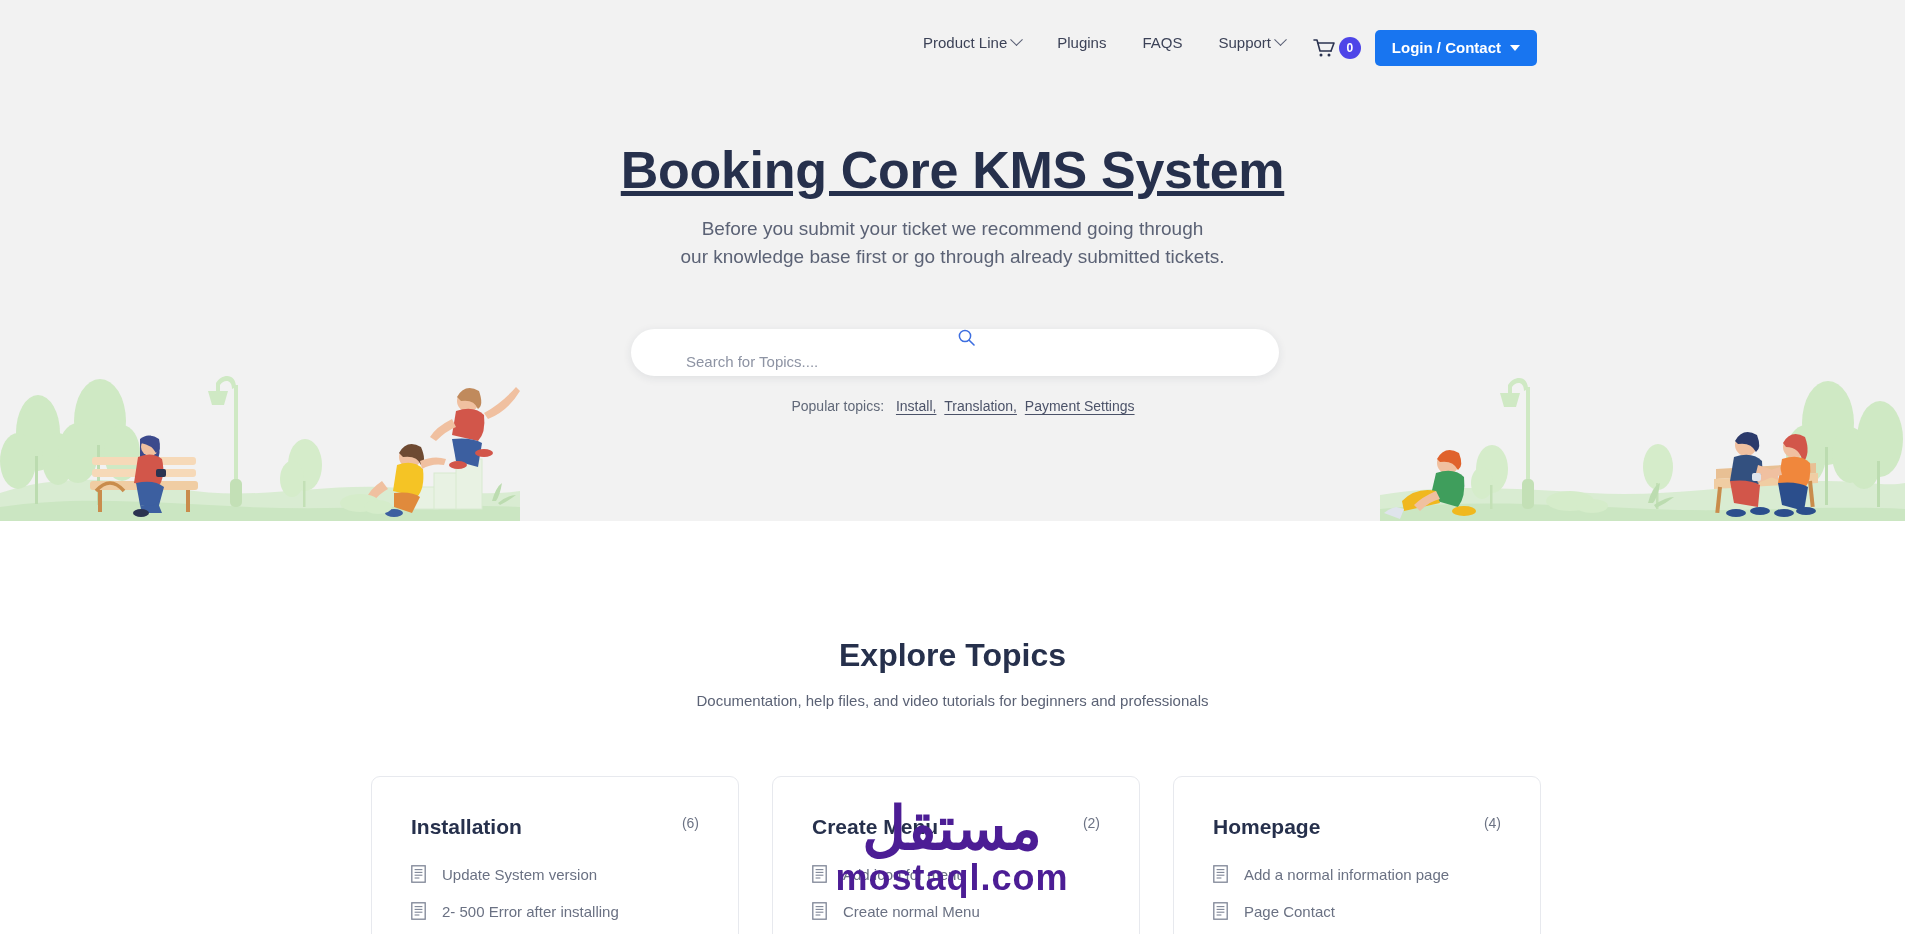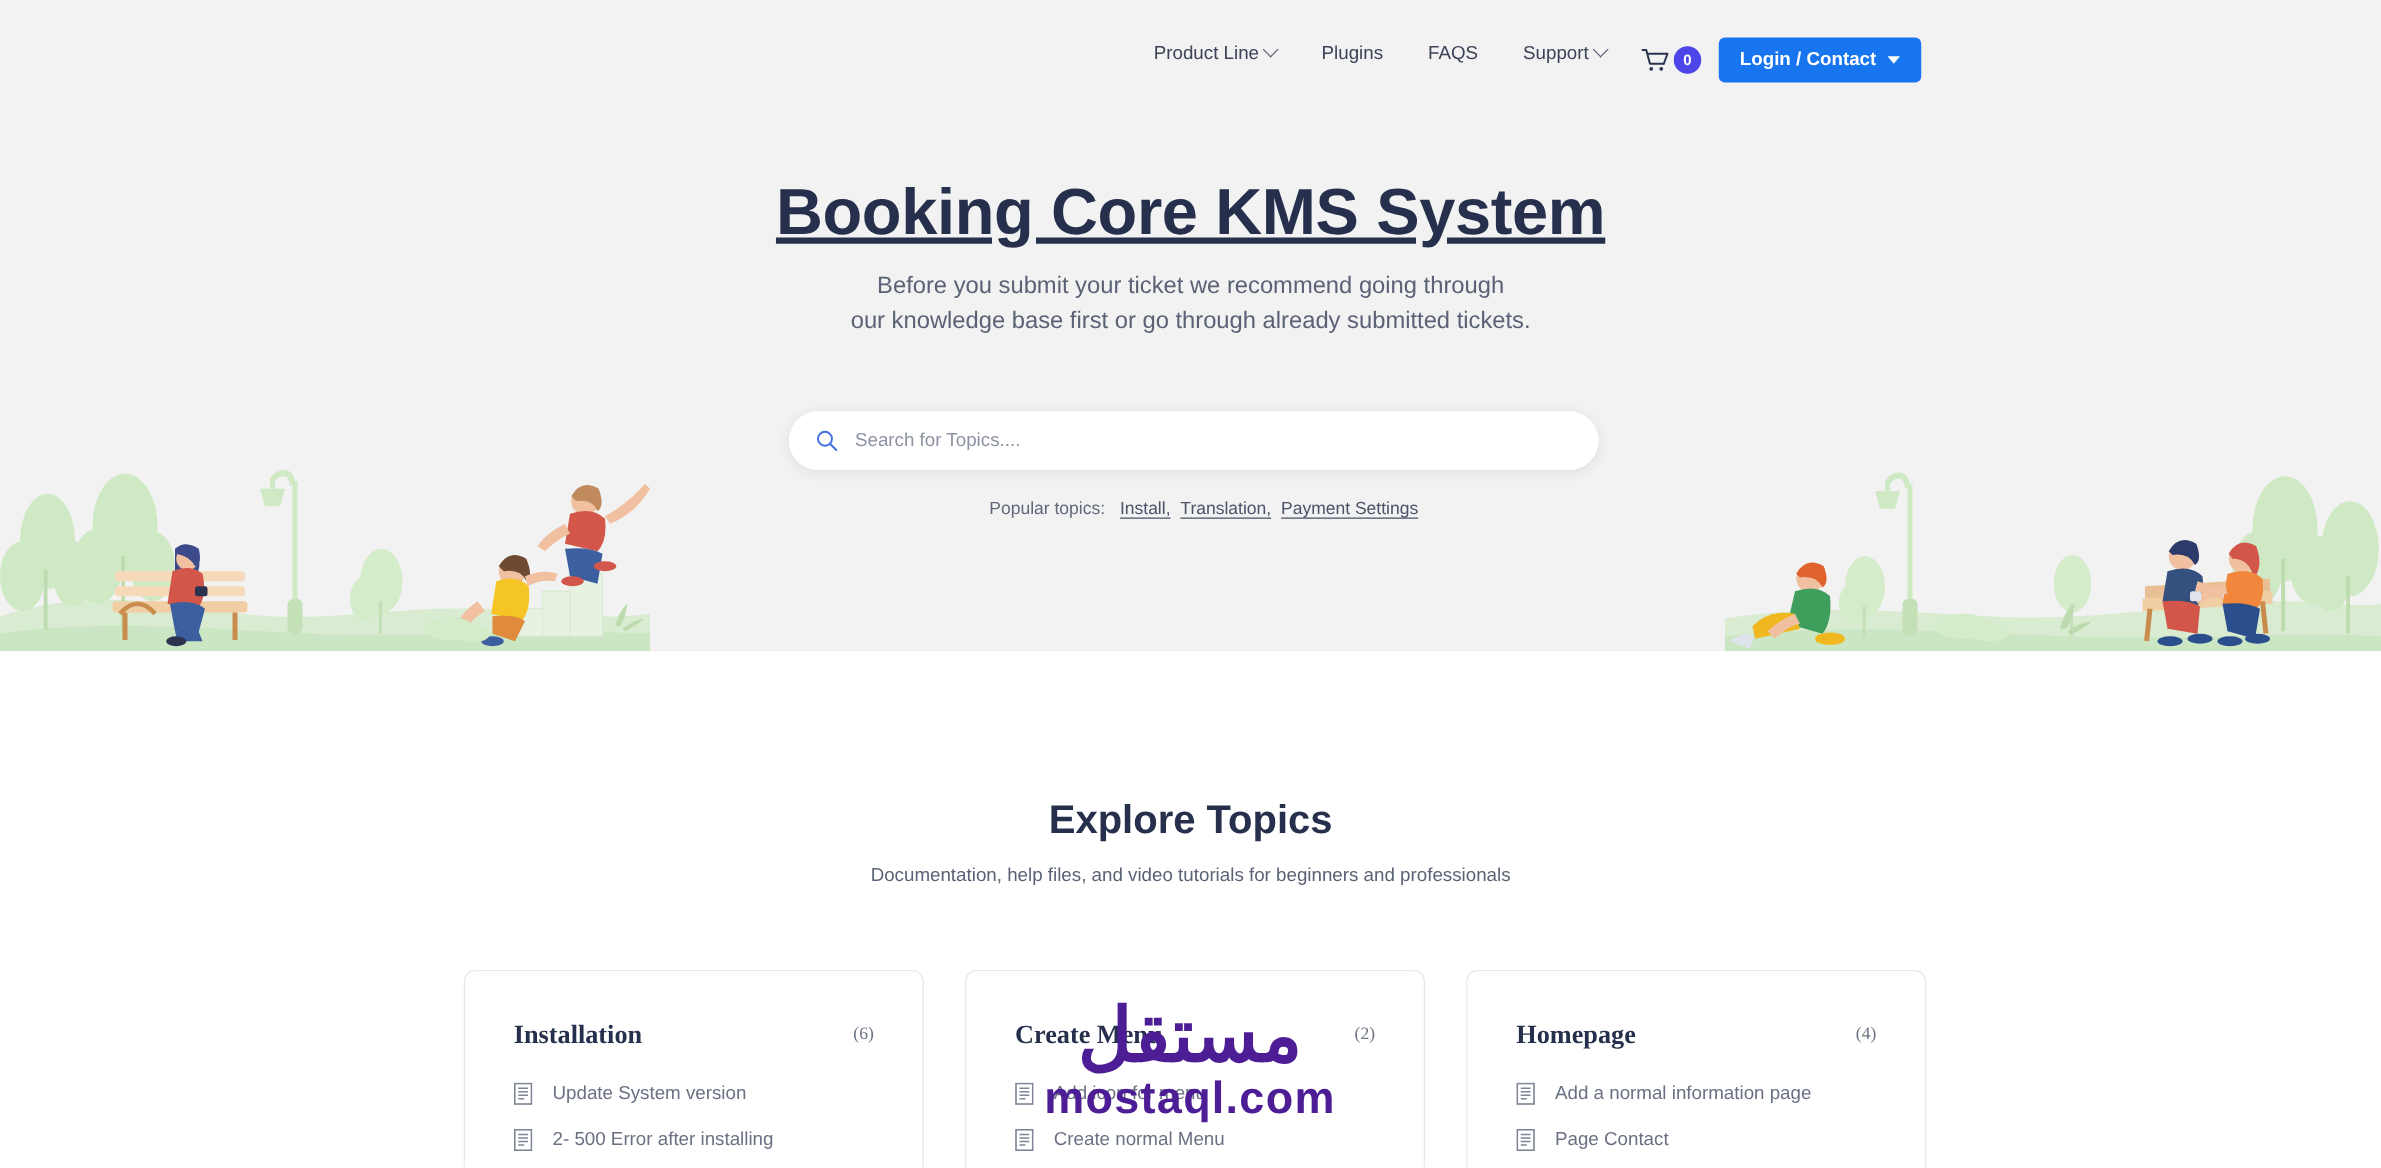--- a/index.html
+++ b/index.html
@@ -100,22 +100,23 @@
     text-align: center;
     font-size: 19px; line-height: 28px; color: #5b6275;
     z-index: 20;
   }
   .search-box {
     position: absolute; left: 631px; top: 329px;
     width: 648px; height: 47px;
     background: #ffffff; border-radius: 24px;
     box-shadow: 0 2px 10px rgba(30,40,70,0.09);
     display: flex; align-items: center;
-    padding-left: 22px; gap: 14px;
+    padding-left: 22px; 
     z-index: 20;
+    flex-direction: column;
   }
   .search-icon { width: 17px; height: 17px; display: block; flex: 0 0 auto; }
   .search-input {
     border: none; outline: none; background: transparent;
     font-size: 15px; color: #6b7184;
     font-family: "Liberation Sans", sans-serif;
     width: 560px; height: 100%;
   }
   .search-input::placeholder { color: #8d93a3; }
 
@@ -152,28 +153,27 @@
     width: 1172px; display: flex; gap: 33px;
   }
   .card {
     width: 368px; min-height: 158px;
     background: #ffffff;
     border: 1px solid #e7e9ee;
     border-radius: 9px;
     padding: 38px 39px 20px 39px;
   }
   .card-head {
-    display: flex; align-items: center; justify-content: space-between;
+    display: flex; align-items: flex-start; justify-content: space-between;
     margin-bottom: 26px;
-    font-family: Liberation Serif, serif;
   }
   .card-title { font-size: 21px; font-weight: bold; color: #26304c; }
   .card-count { font-size: 14px; color: #6c7384; }
   .card-link {
-    display: flex; gap: 16px;
+    display: flex; align-items: center; gap: 16px;
     margin-bottom: 19px; cursor: pointer;
   }
   .doc-icon { width: 15px; height: 18px; flex: 0 0 auto; display: block; }
   .card-link-text { font-size: 15px; color: #6a7183; }
 
   
   .watermark {
     position: absolute; left: 722px; top: 800px;
     width: 460px; text-align: center;
     color: #4c1d95; pointer-events: none;

